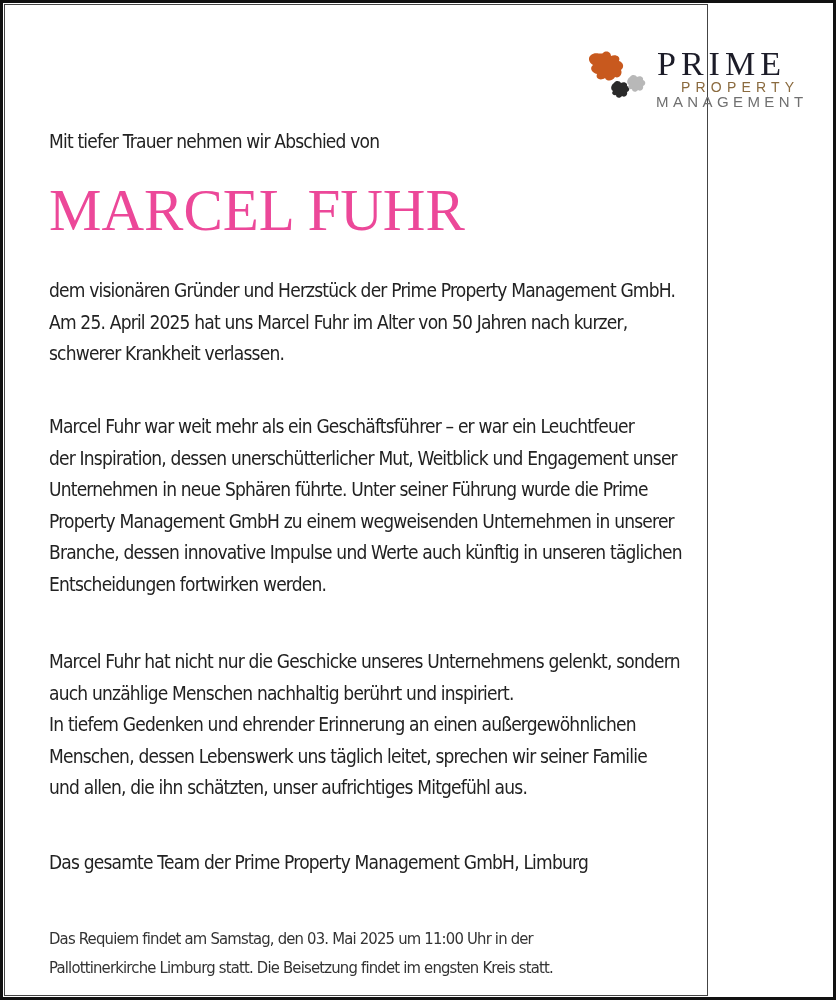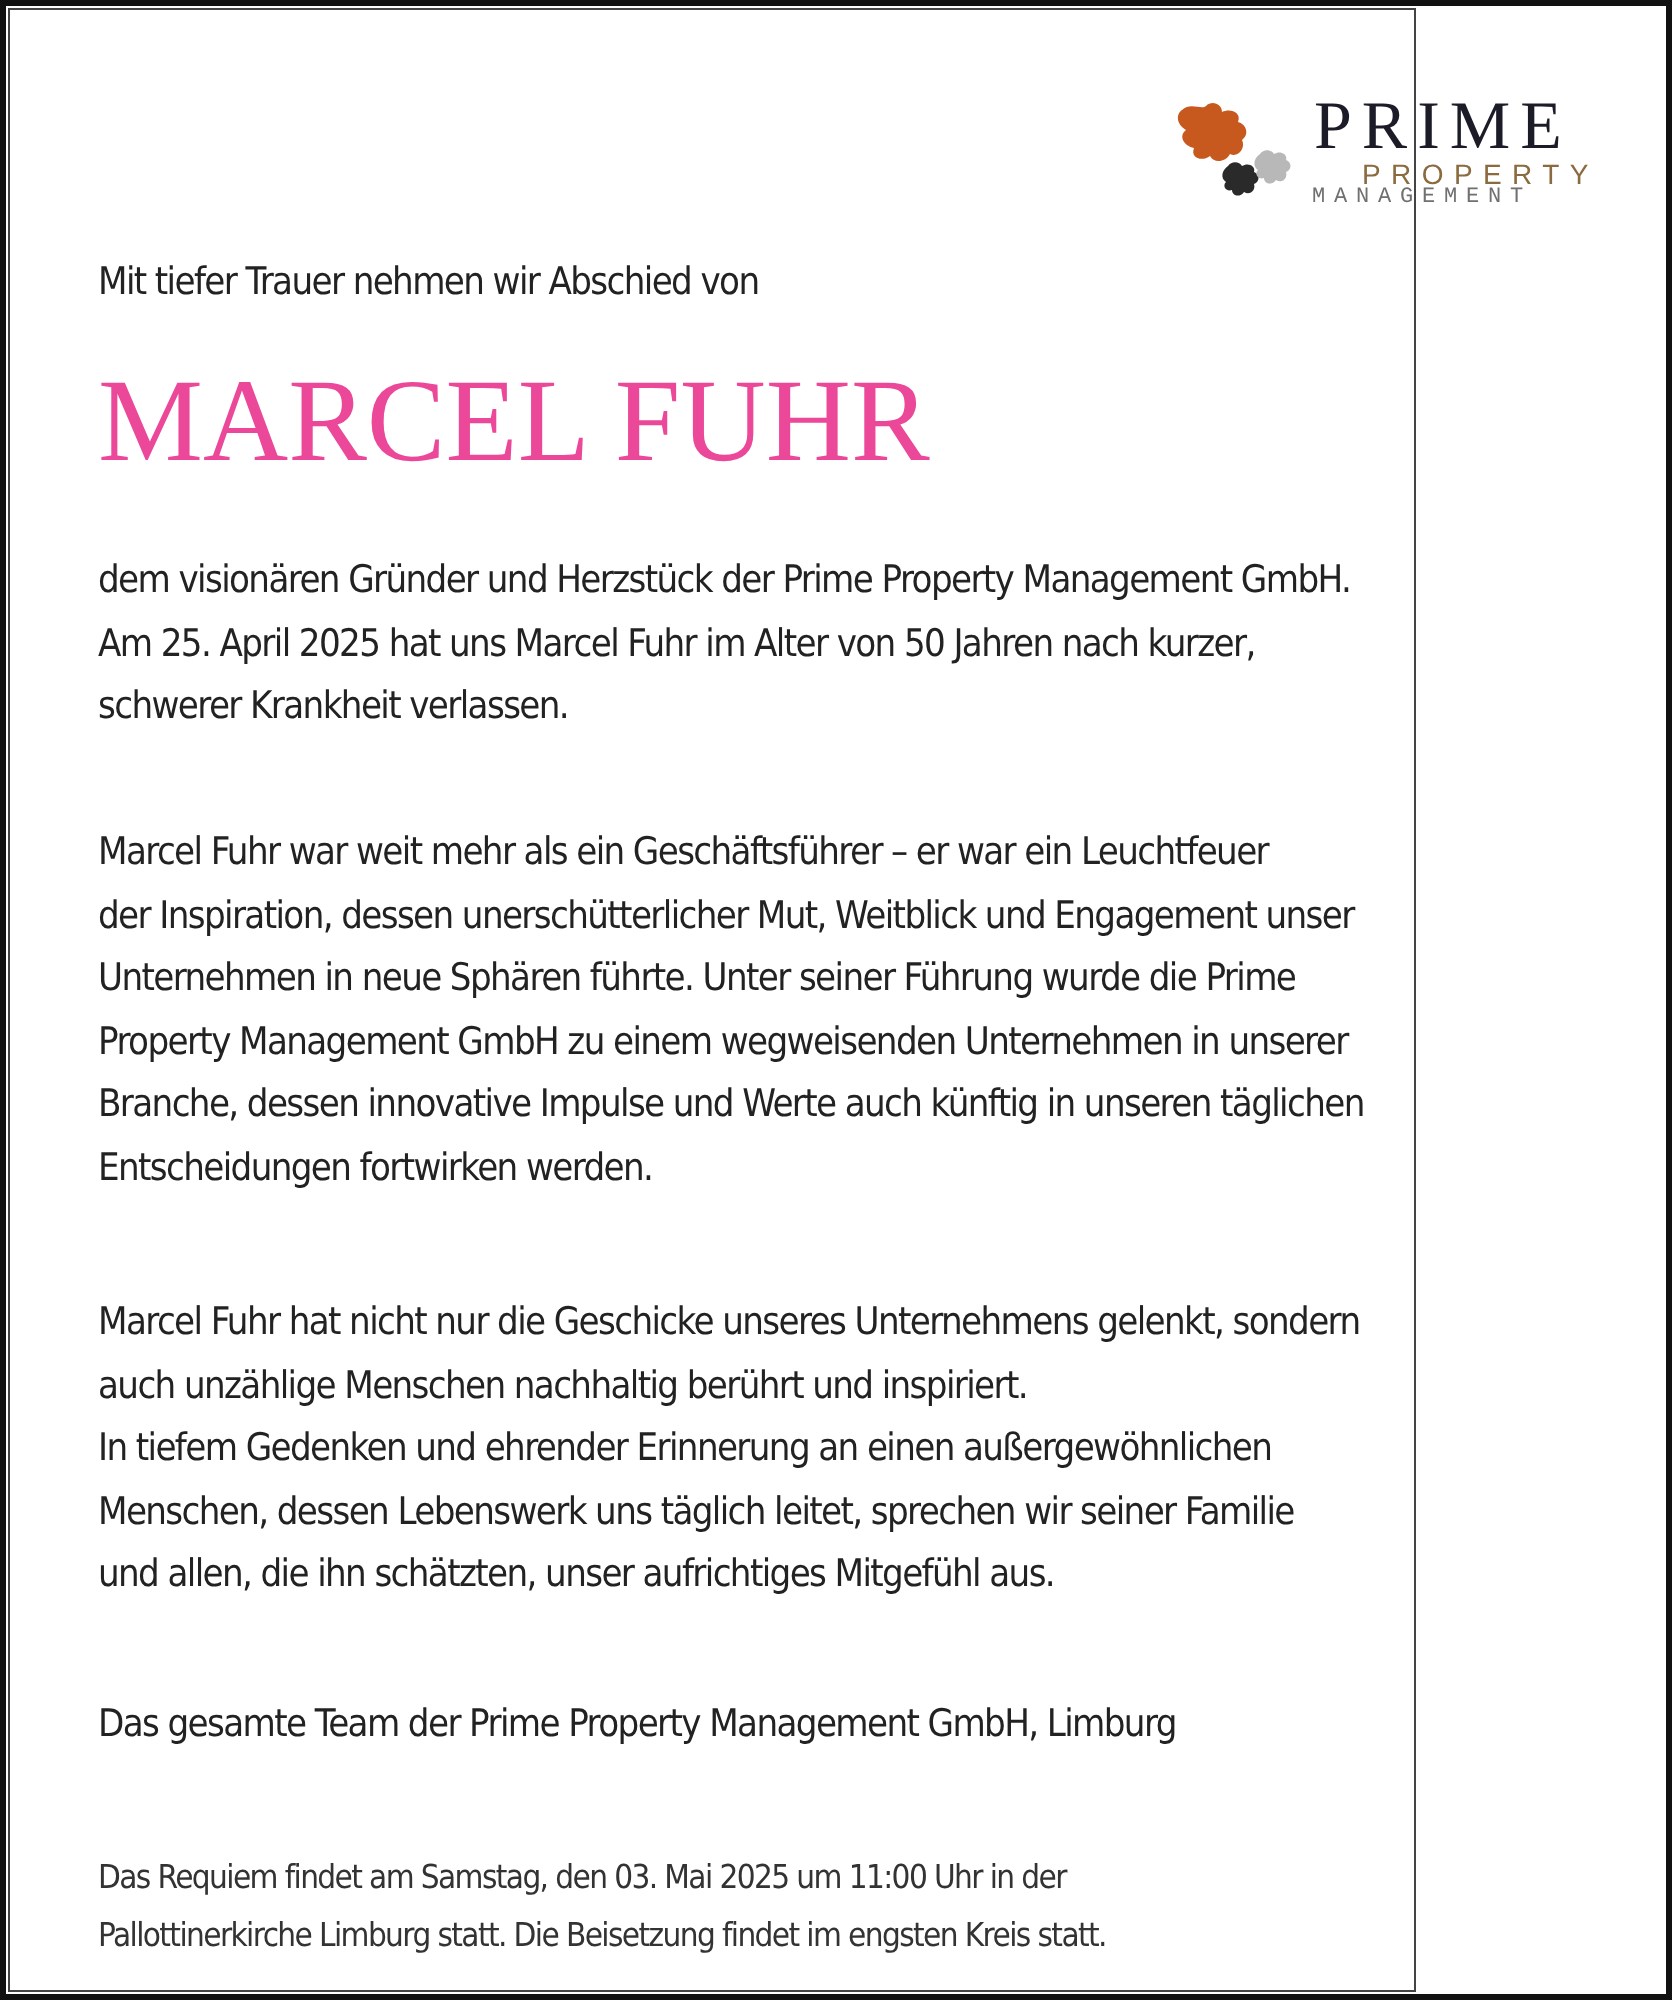--- a/index.html
+++ b/index.html
@@ -57,22 +57,22 @@
       font-family: Liberation Sans, sans-serif;
       font-size: 14px;
       letter-spacing: 5.2px;
       color: #8a6a3e;
       line-height: 1;
     }
     .logo-management {
       position: absolute;
       left: 71px;
       top: 49px;
-      font-family: Liberation Mono, monospace;
-      font-size: 11px;
+      font-family: Liberation Sans, sans-serif;
+      font-size: 15px;
       letter-spacing: 4.4px;
       color: #707070;
       line-height: 1;
     }
 
     .content {
       position: absolute;
       left: 44px;
       top: 0;
       width: 770px;

